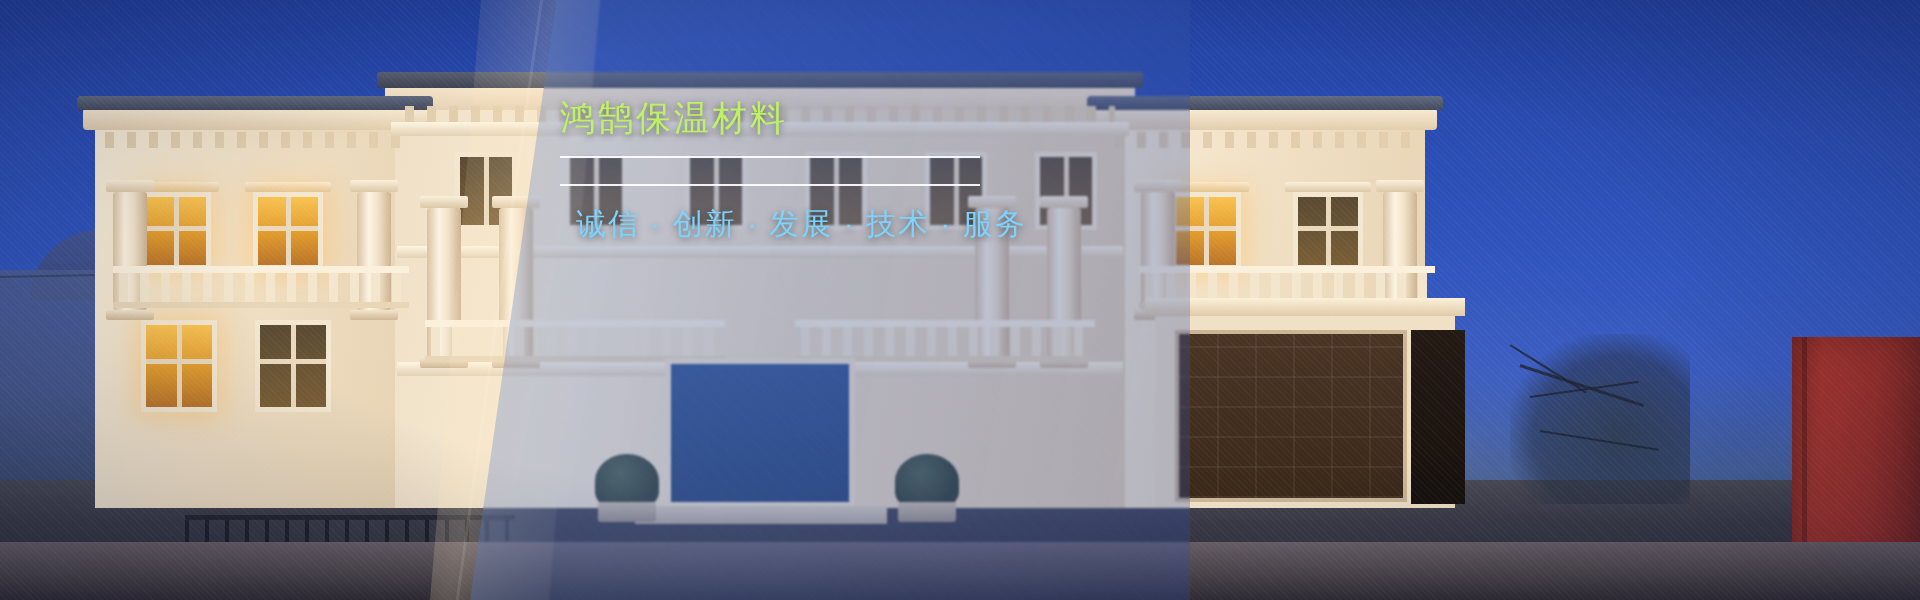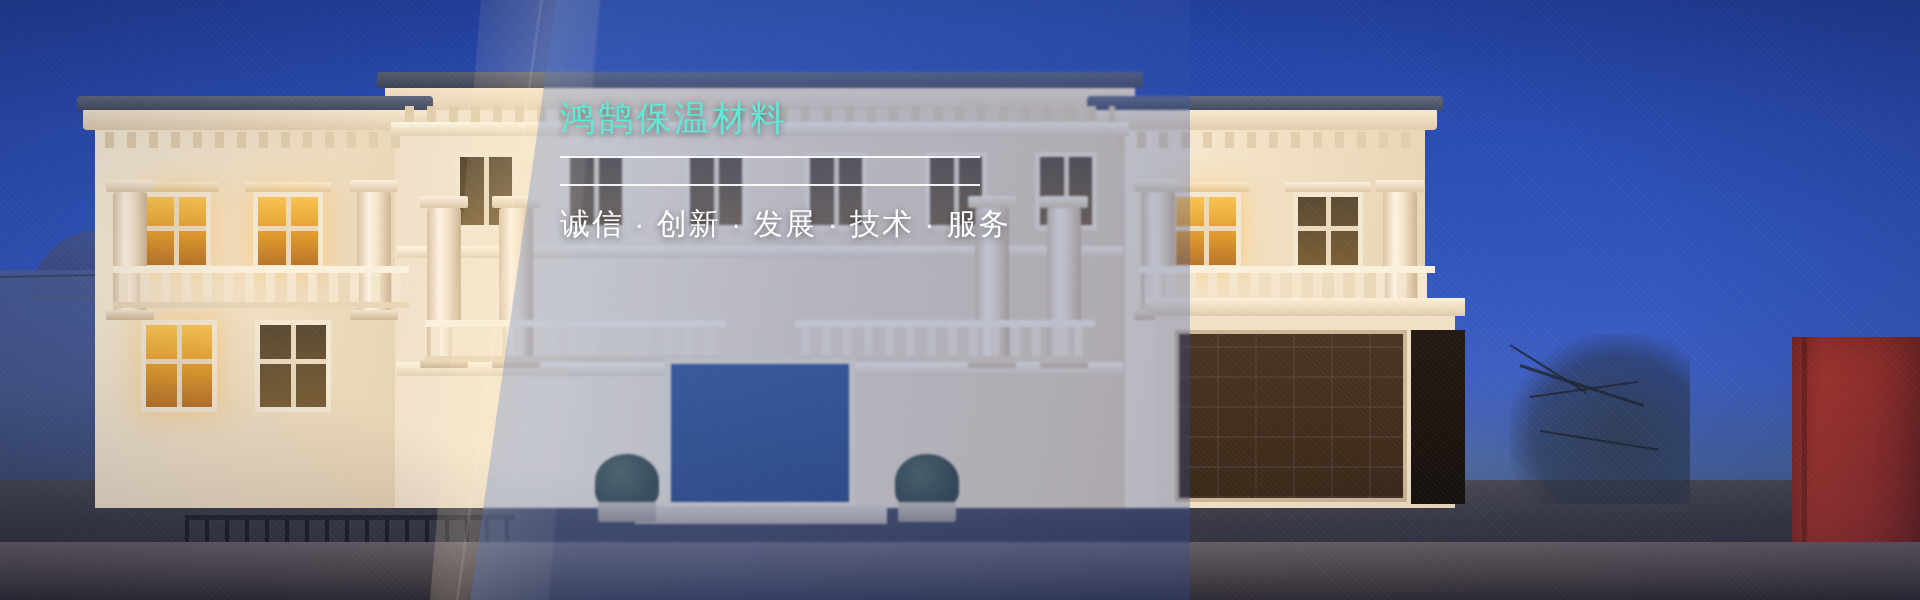--- a/index.html
+++ b/index.html
@@ -461,21 +461,21 @@
   .copy {
     position: absolute;
     left: 560px;
     top: 96px;
     width: 700px;
     z-index: 20;
   }
   .brand {
     font-size: 35px;
     line-height: 1.25;
-    color: #5eead4;
+    color: #bef264;
     letter-spacing: 3px;
     font-weight: 400;
     text-shadow: 0 2px 7px rgba(0,0,0,.45);
     margin: 0 0 16px 0;
   }
   .rule {
     width: 420px;
     height: 2px;
     background: rgba(255,255,255,0.92);
     margin: 0 0 18px 0;
@@ -487,22 +487,22 @@
     margin: 0;
     color: #ffe800;
     font-size: 60px;
     line-height: 1.12;
     font-weight: 700;
     letter-spacing: 2px;
     text-shadow: 0 3px 10px rgba(20,30,80,.55);
     white-space: nowrap;
   }
   .tagline {
-    margin: 0;
-    color: #ffffff;
+    margin: 16px;
+    color: #7dd3fc;
     font-size: 30px;
     line-height: 1.3;
     letter-spacing: 2px;
     font-weight: 400;
     text-shadow: 0 2px 7px rgba(0,0,0,.45);
     white-space: nowrap;
   }
 </style>
 </head>
 <body>

